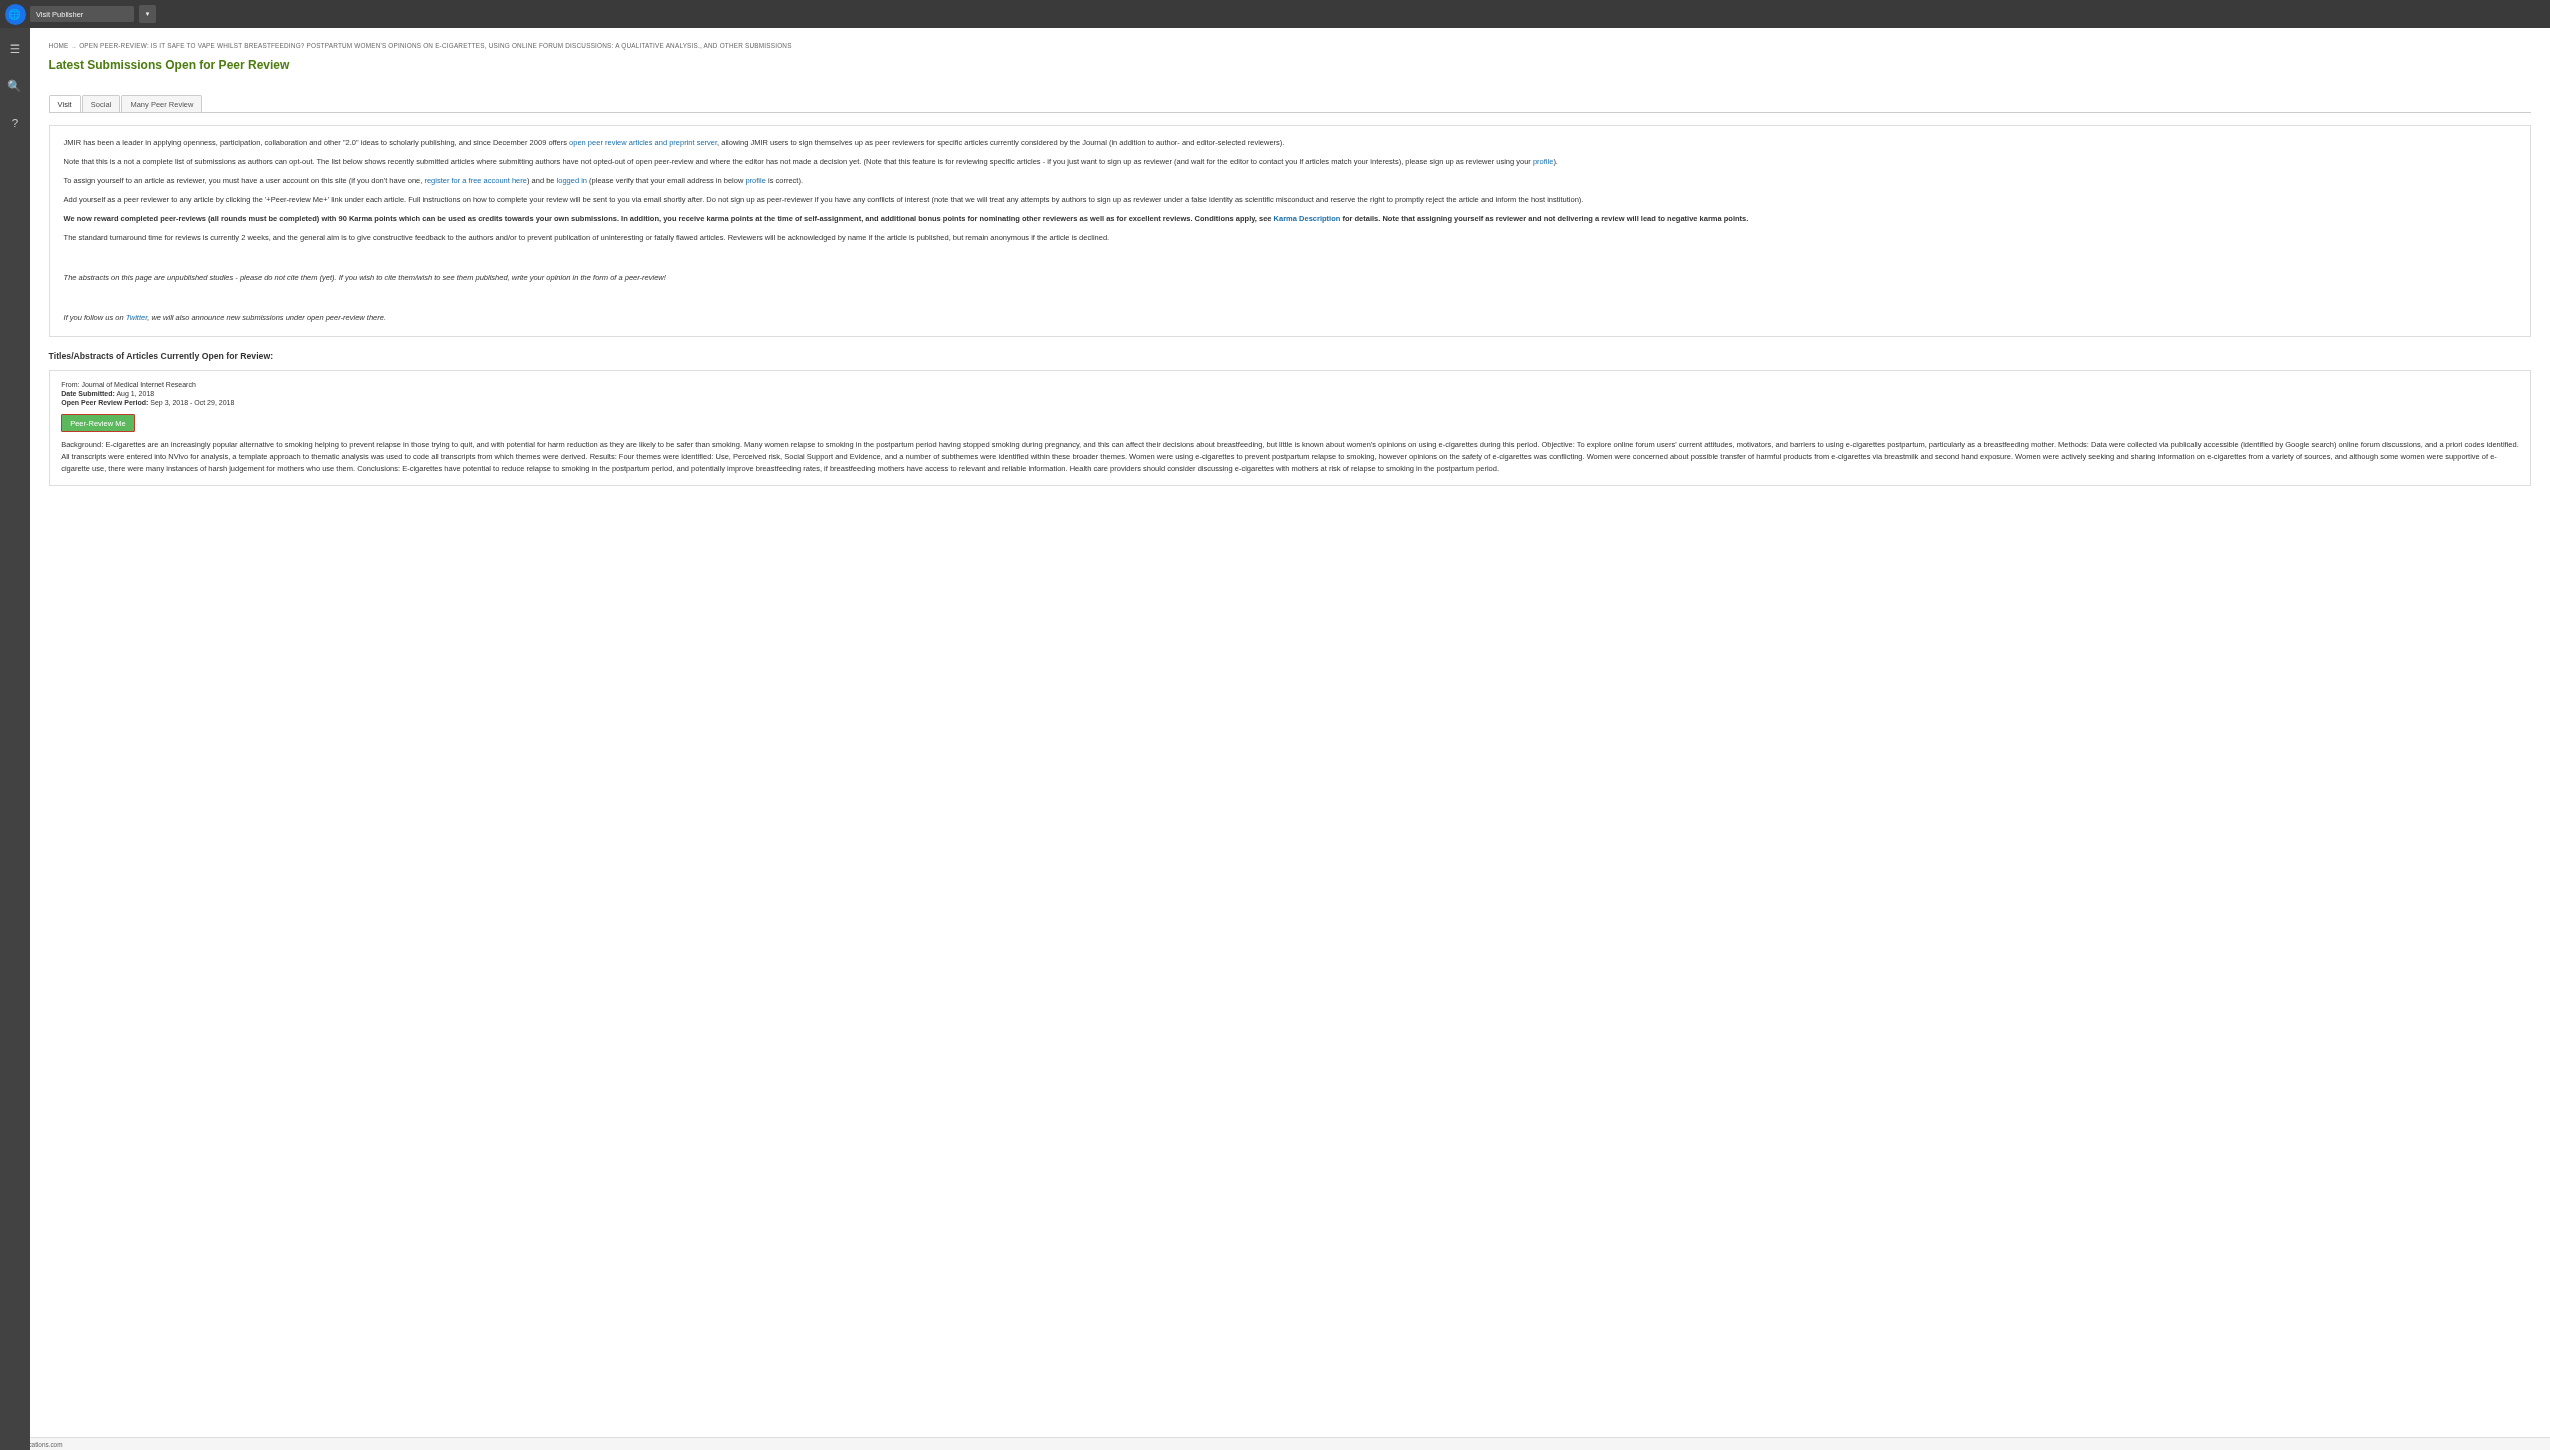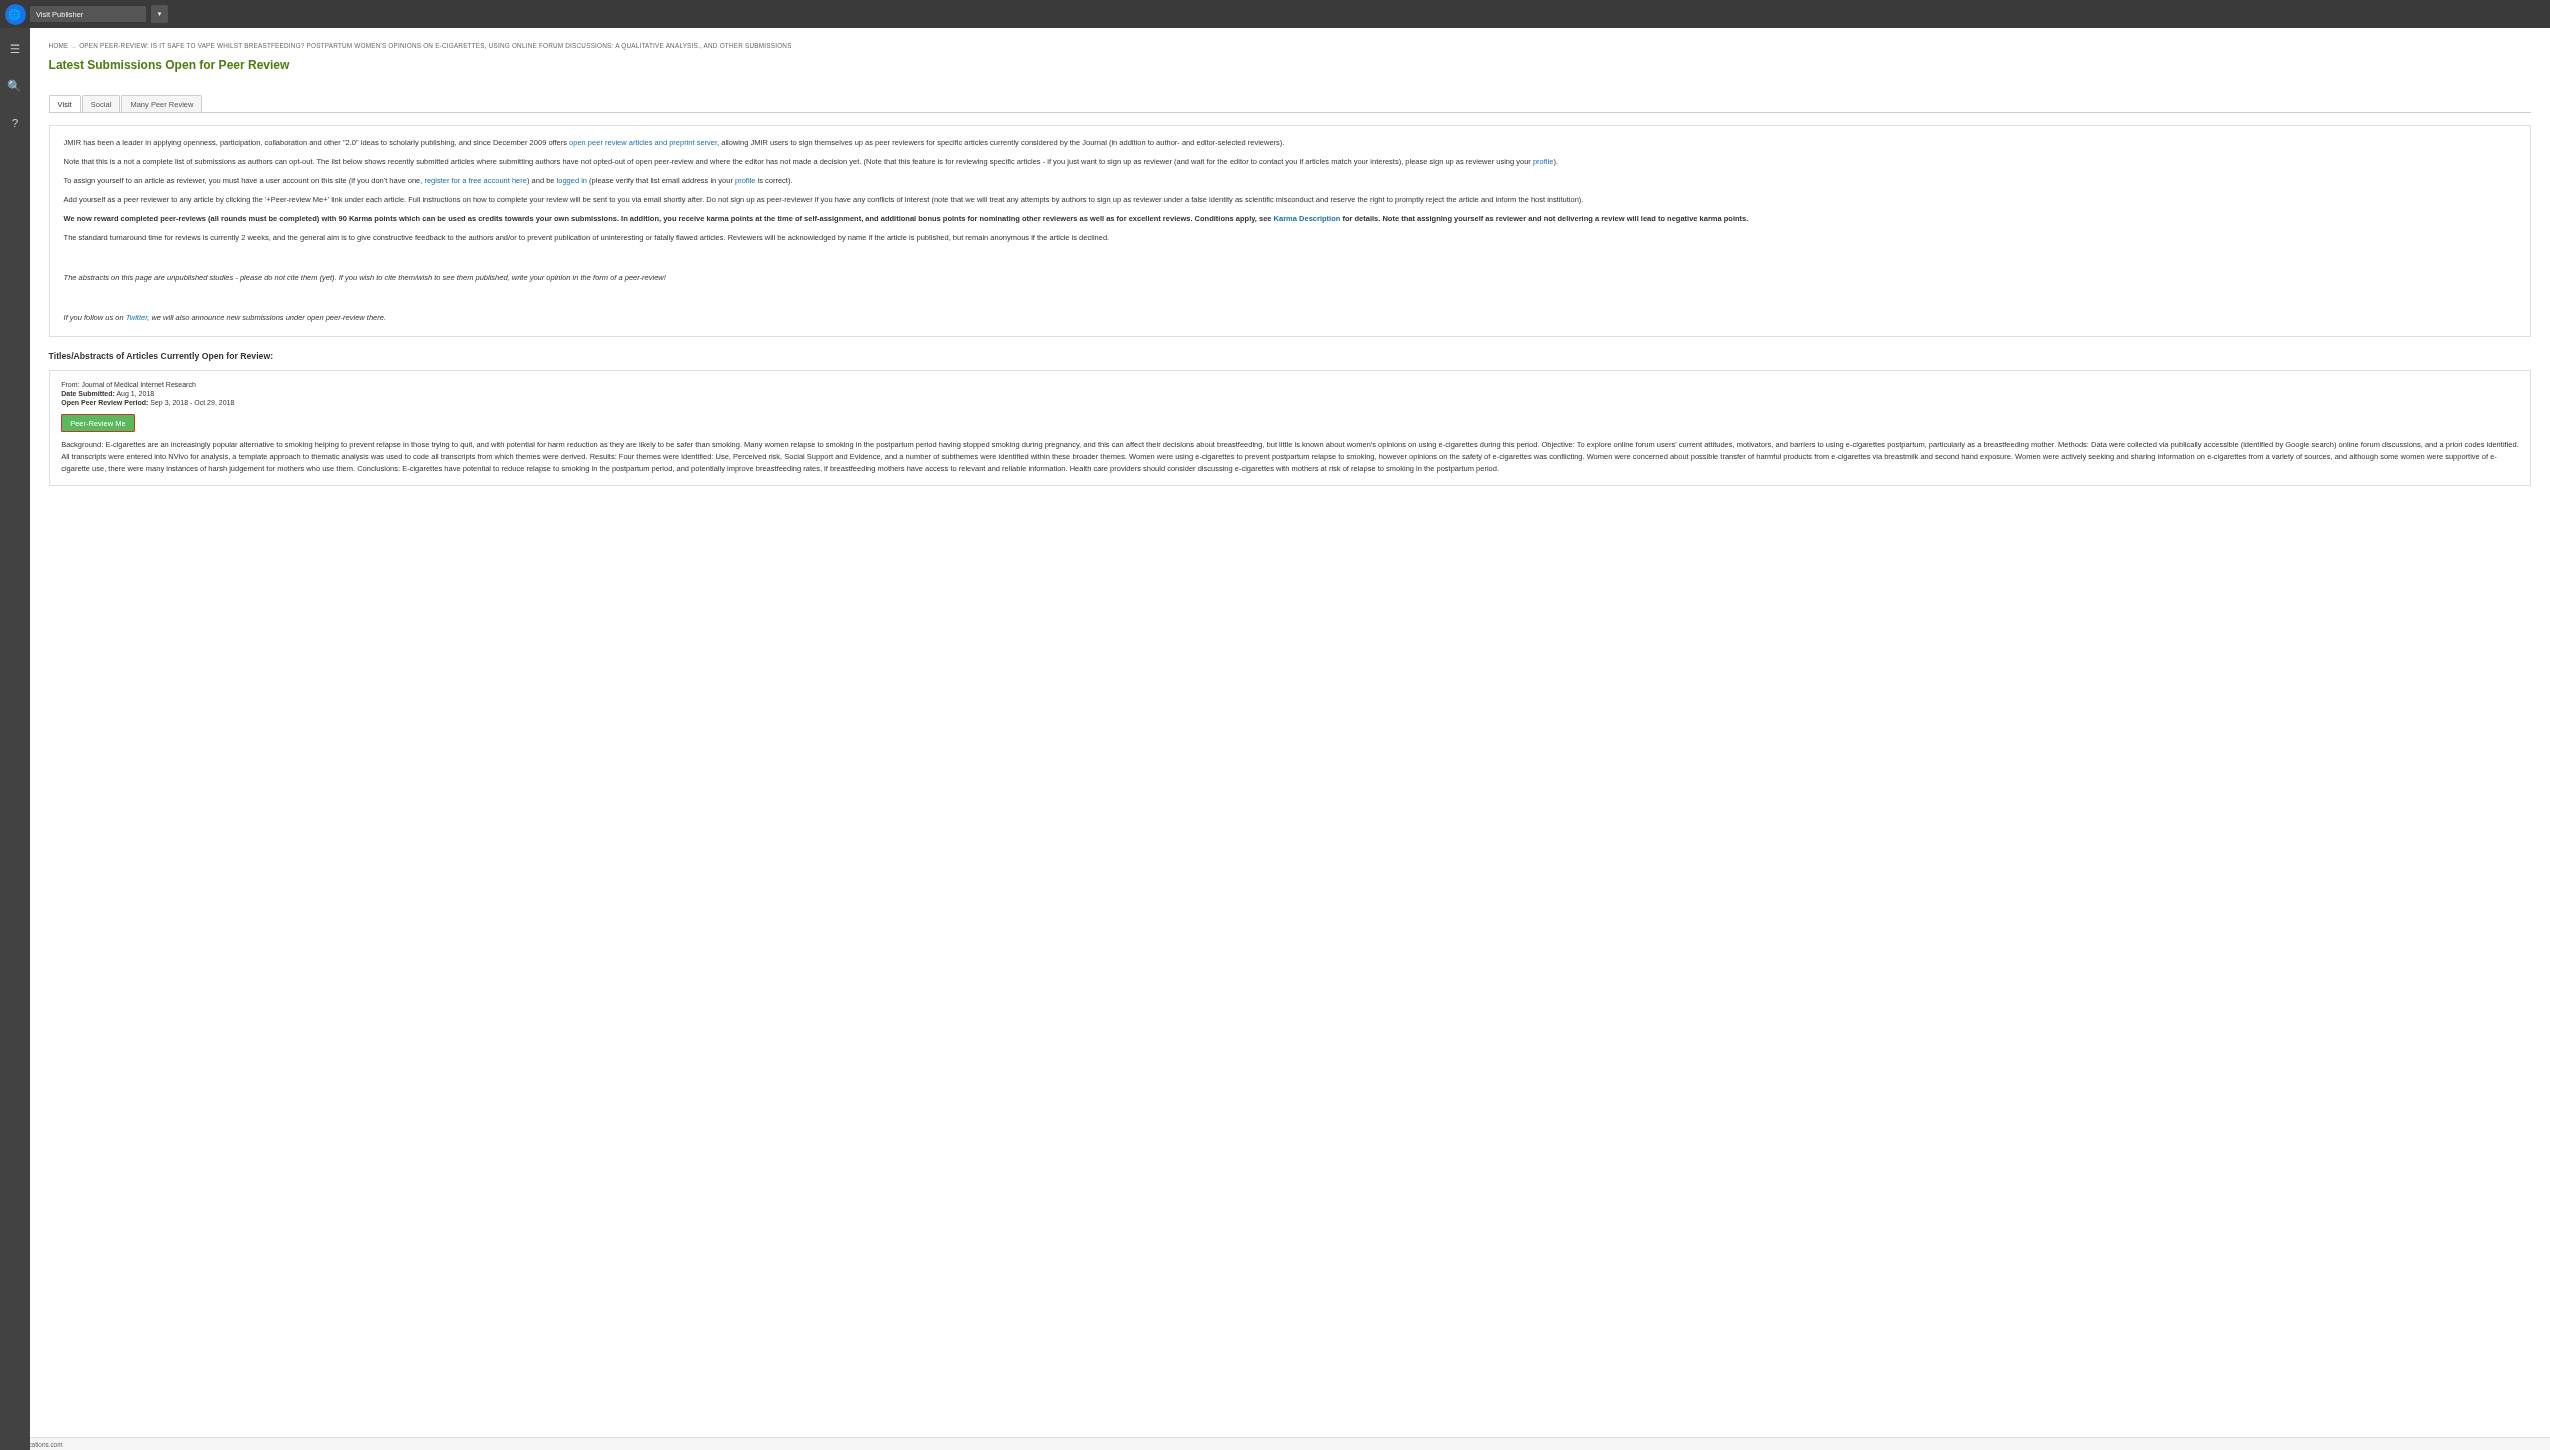--- a/index.html
+++ b/index.html
@@ -26,21 +26,21 @@
       color: white; font-weight: bold; font-size: 10.4px;
       flex-shrink: 0;
     }
     .topbar-input {
       background: #555;
       border: none;
       color: #eee;
       padding: 3.5px 5.8px;
       border-radius: 1.7px;
       font-size: 7.5px;
-      width: 116px;
+      width: 104px;
       outline: none;
     }
     .topbar-down-btn {
       background: #555;
       border: none;
       color: #eee;
       width: 17.4px;
       height: 17.4px;
       border-radius: 1.7px;
       cursor: pointer;
@@ -230,21 +230,21 @@
   </div>
 
   <div class="info-box">
     <p>
       <span>JMIR has been a leader in applying openness, participation, collaboration and other "2.0" ideas to scholarly publishing, and since December 2009 offers </span><a href="#">open peer review articles and preprint server</a><span>, allowing JMIR users to sign themselves up as peer reviewers for specific articles currently considered by the Journal (in addition to author- and editor-selected reviewers).</span>
     </p>
     <p>
       <span>Note that this is a not a complete list of submissions as authors can opt-out. The list below shows recently submitted articles where submitting authors have not opted-out of open peer-review and where the editor has not made a decision yet. (Note that this feature is for reviewing specific articles - if you just want to sign up as reviewer (and wait for the editor to contact you if articles match your interests), please sign up as reviewer using your </span><a href="#">profile</a><span>).</span>
     </p>
     <p>
-      <span>To assign yourself to an article as reviewer, you must have a user account on this site (if you don't have one, </span><a href="#">register for a free account here</a><span>) and be </span><a href="#">logged in</a><span> (please verify that list email address in your </span><a href="#">profile</a><span> is correct).</span>
+      <span>To assign yourself to an article as reviewer, you must have a user account on this site (if you don't have one, </span><a href="#">register for a free account here</a><span>) and be </span><a href="#">logged in</a><span> (please verify that your email address in below </span><a href="#">profile</a><span> is correct).</span>
     </p>
     <p>Add yourself as a peer reviewer to any article by clicking the '+Peer-review Me+' link under each article. Full instructions on how to complete your review will be sent to you via email shortly after. Do not sign up as peer-reviewer if you have any conflicts of interest (note that we will treat any attempts by authors to sign up as reviewer under a false identity as scientific misconduct and reserve the right to promptly reject the article and inform the host institution).</p>
     <p class="bold-note">
       <span>We now reward completed peer-reviews (all rounds must be completed) with 90 Karma points which can be used as credits towards your own submissions. In addition, you receive karma points at the time of self-assignment, and additional bonus points for nominating other reviewers as well as for excellent reviews. Conditions apply, see </span><a href="#">Karma Description</a><span> for details. Note that assigning yourself as reviewer and not delivering a review will lead to negative karma points.</span>
     </p>
     <p>The standard turnaround time for reviews is currently 2 weeks, and the general aim is to give constructive feedback to the authors and/or to prevent publication of uninteresting or fatally flawed articles. Reviewers will be acknowledged by name if the article is published, but remain anonymous if the article is declined.</p>
     <p class="italic-note">The abstracts on this page are unpublished studies - please do not cite them (yet). If you wish to cite them/wish to see them published, write your opinion in the form of a peer-review!</p>
     <p class="italic-note">
       <span>If you follow us on </span><a href="#">Twitter</a><span>, we will also announce new submissions under open peer-review there.</span>
     </p>

